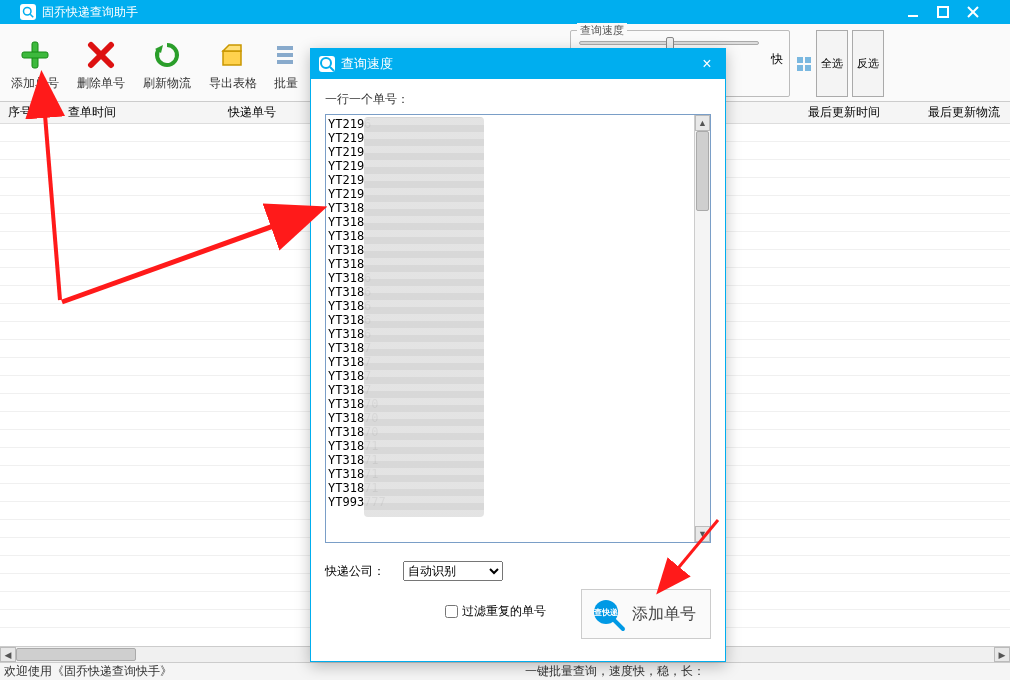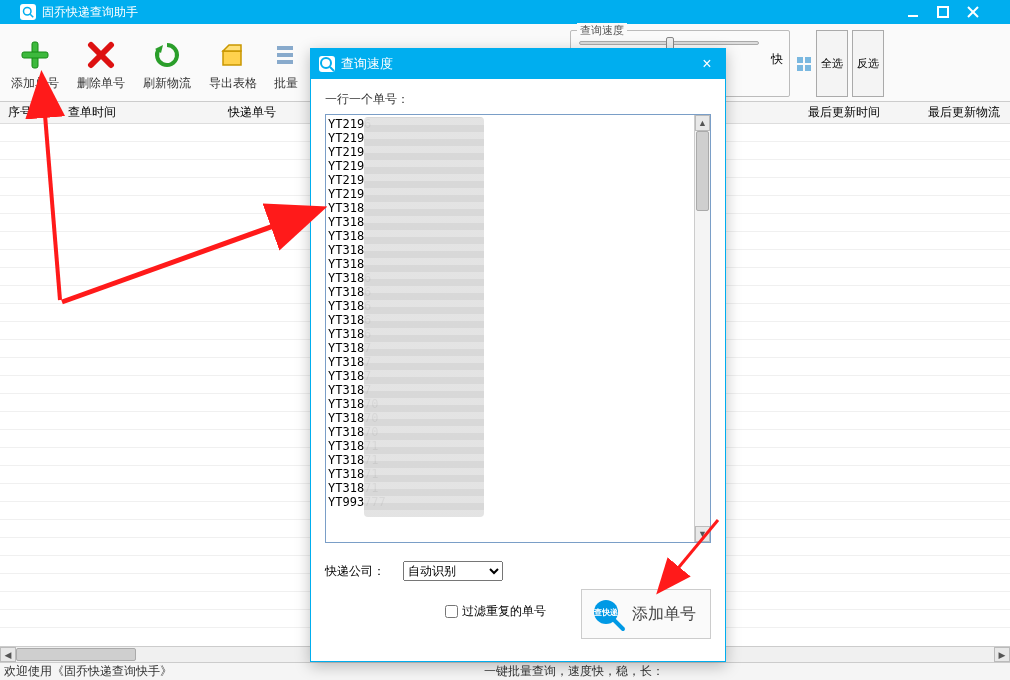--- a/index.html
+++ b/index.html
@@ -130,21 +130,21 @@
   position: absolute;
   bottom: 0; left: 0; right: 0;
   height: 18px;
   background: #f5f5f5;
   border-top: 1px solid #ccc;
   font-size: 12px;
   display: flex; align-items: center;
   padding: 0 4px;
   color: #333;
 }
-.statusbar .mid { position: absolute; left: 484px; }
+.statusbar .mid { position: absolute; left: 525px; }
 
 
 .modal {
   position: absolute;
   left: 310px; top: 48px;
   width: 416px; height: 614px;
   border: 1px solid #00aeef;
   background: #fff;
   box-shadow: 0 4px 14px rgba(0,0,0,.25);
   display: flex; flex-direction: column;

